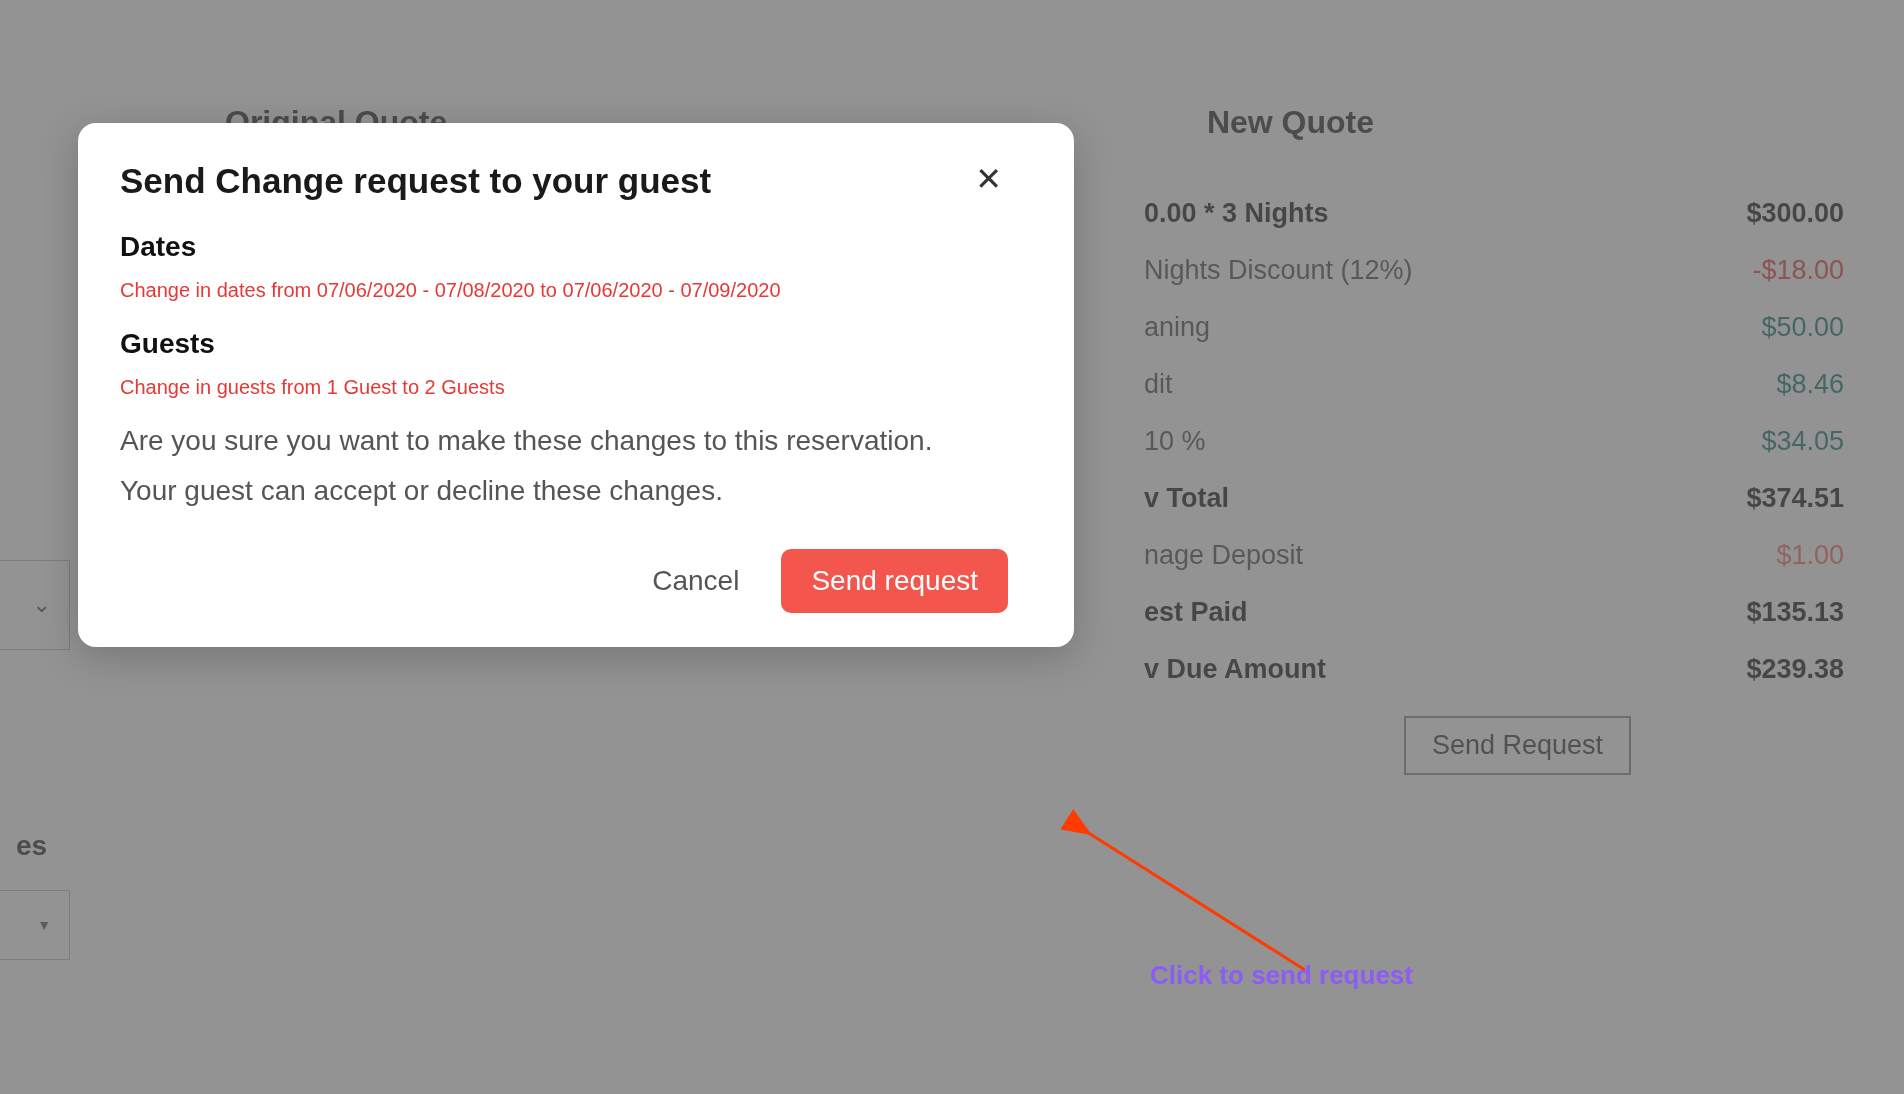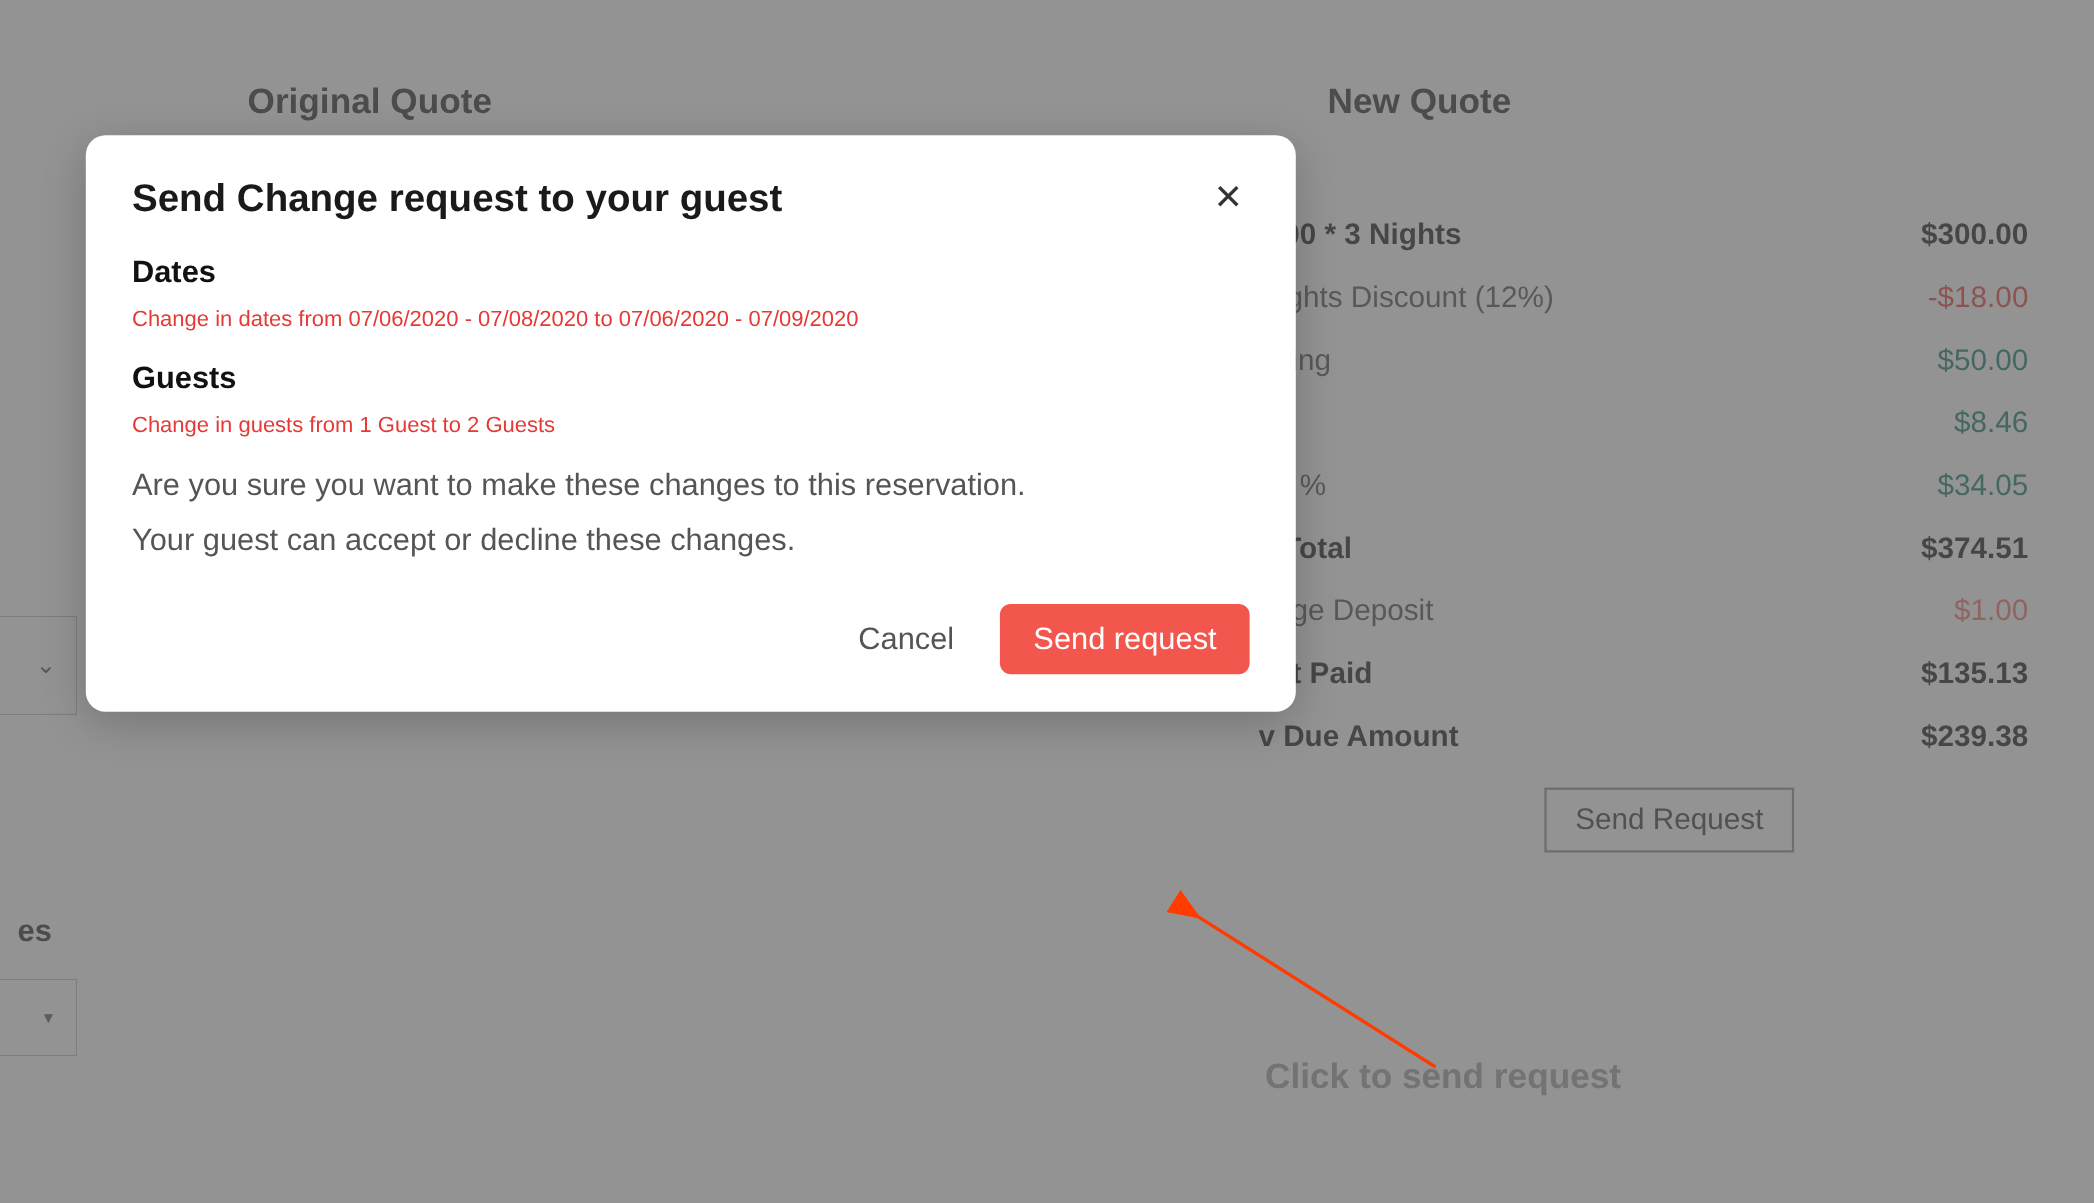--- a/index.html
+++ b/index.html
@@ -9,21 +9,21 @@
     background: #fff;
     color: #222;
     position: relative;
     overflow: hidden;
   }
 
   
   .bg-page {
     position: absolute;
     inset: 0;
-    padding-top: 74px;
+    padding-top: 104px;
     font-size: 28px;
   }
 
   .bg-headings {
     display: flex;
     justify-content: space-between;
     padding: 0 120px 0 225px;
     font-weight: 700;
     font-size: 32px;
   }
@@ -109,24 +109,24 @@
     position: absolute;
     inset: 0;
     background: rgba(96,96,96,0.68);
   }
 
   
   .modal {
     position: absolute;
     top: 123px;
     left: 78px;
-    width: 1100px;
+    width: 996px;
     background: #fff;
     border-radius: 18px;
-    padding: 38px 42px 34px 42px;
+    padding: 38px 66px 34px 42px;
     box-shadow: 0 10px 40px rgba(0,0,0,0.2);
   }
   .modal-header {
     display: flex;
     align-items: flex-start;
     justify-content: space-between;
     margin-bottom: 30px;
   }
   .modal-title {
     font-size: 35px;
@@ -187,23 +187,23 @@
     position: absolute;
     top: 820px;
     left: 1075px;
     pointer-events: none;
   }
   .annotation svg { overflow: visible; }
   .anno-text {
     position: absolute;
     top: 960px;
     left: 1150px;
-    color: #737373;
-    font-weight: 700;
-    font-size: 32px;
+    color: #8b5cf6;
+    font-weight: 700;
+    font-size: 26px;
     white-space: nowrap;
   }
 </style>
 </head>
 <body>
 
 <div class="bg-page">
   <div class="bg-headings">
     <div class="orig">Original Quote</div>
     <div class="newq">New Quote</div>

